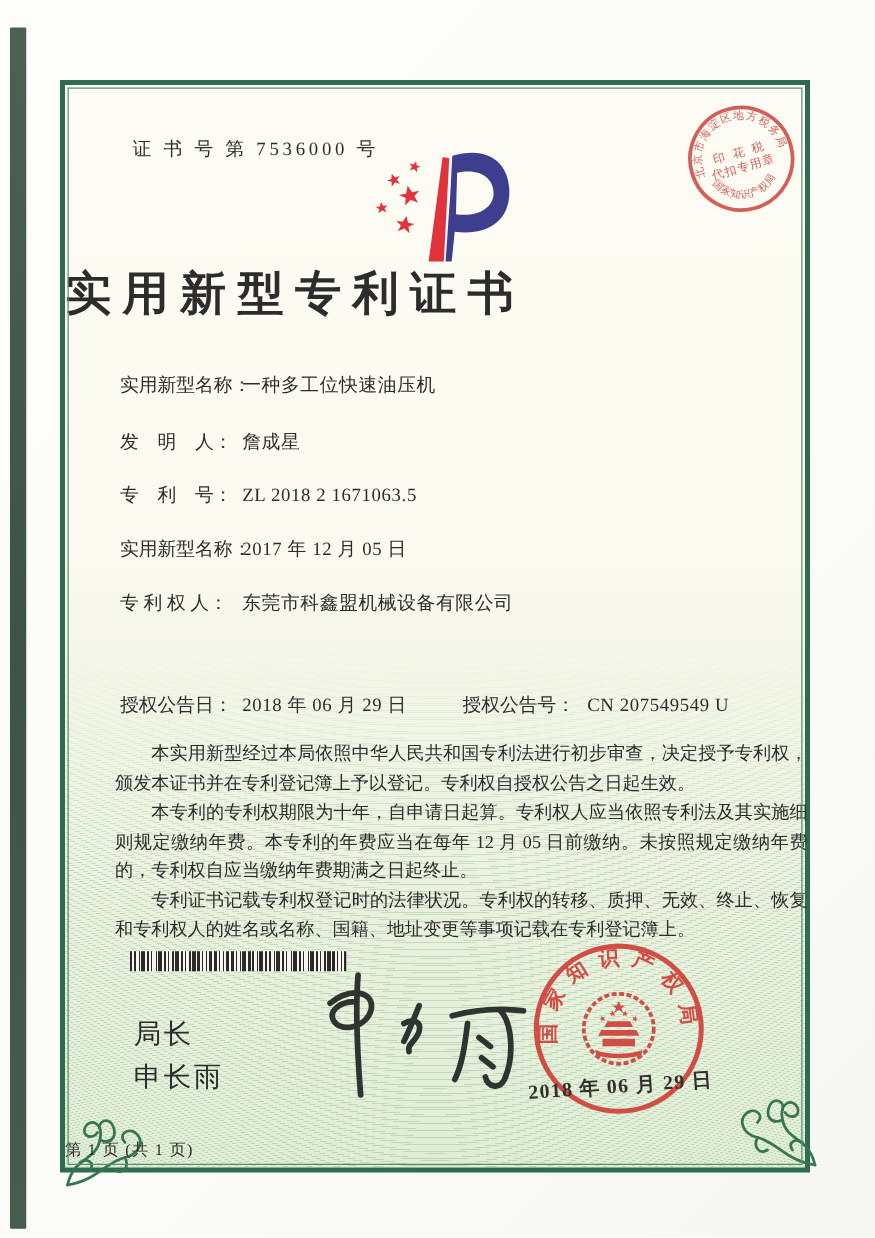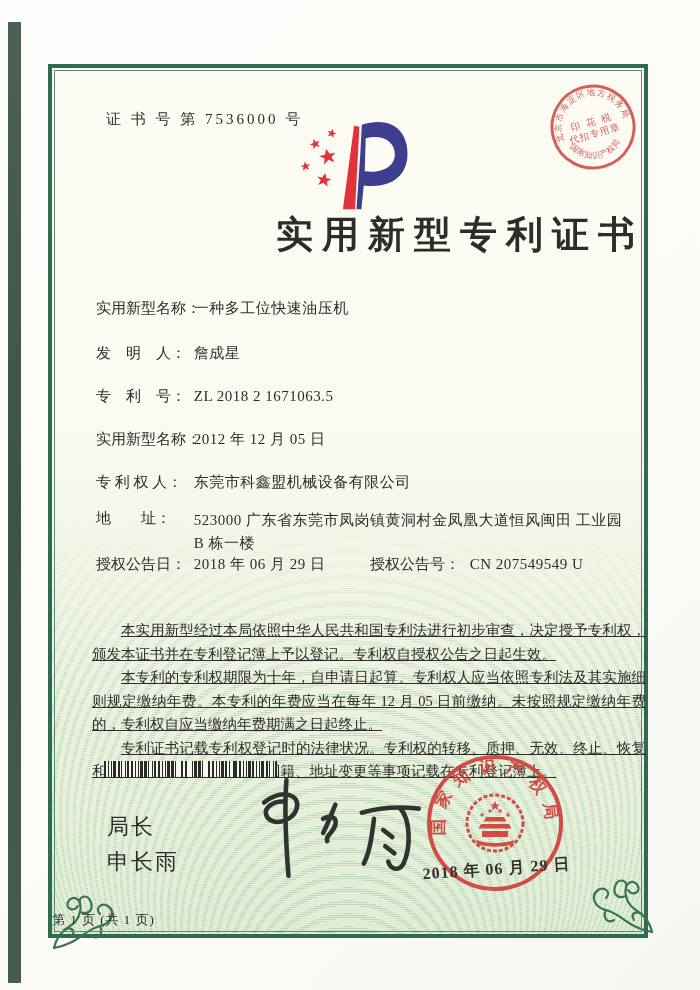--- a/index.html
+++ b/index.html
@@ -16,32 +16,32 @@
     border:4px solid #2e6b50;
     background:linear-gradient(180deg,#fdfcf4 0%,#fbfaf0 42%,#eff4e3 62%,#e0edd5 100%);}
   .cert::after{content:"";position:absolute;inset:2px;border:1px solid #5d8d70;pointer-events:none;}
   .waves{position:absolute;left:0;right:0;bottom:0;height:420px;
     background:repeating-radial-gradient(1400px 520px at 50% 135%,rgba(90,150,100,.25) 0 1px,transparent 1px 5px);
     -webkit-mask-image:linear-gradient(to bottom,transparent 0,#000 45%);
             mask-image:linear-gradient(to bottom,transparent 0,#000 45%);}
   .cert .abs{position:absolute;}
   .certno{left:54px;top:42px;font-size:15px;letter-spacing:3px;}
   .logo{left:243px;top:46px;width:122px;height:102px;}
-  .title{left:0;top:142px;width:100%;text-align:right;font-size:37px;font-weight:700;letter-spacing:9px;}
+  .title{left:0;top:142px;width:100%;text-align:left;font-size:37px;font-weight:700;letter-spacing:9px;}
   .stamp{left:496px;top:14px;width:90px;height:90px;opacity:.9;}
   .row{left:44px;font-size:15px;white-space:nowrap;}
   .lab{display:inline-block;width:94px;}
   .val{letter-spacing:.5px;}
   .r1{top:231px}.r2{top:276px}.r3{top:319px}.r4{top:362px}.r5{top:405px}
   .r6{top:441px;white-space:normal;width:540px;}
   .r6 .val{display:inline-block;width:430px;vertical-align:top;line-height:23px;}
   .r7{top:487px;width:552px;}
   .pair2{position:absolute;left:274px;top:0;}
   .pair2 .lab{width:auto;margin-right:6px;}
-  .paras{left:40px;top:551px;width:554px;font-size:14.5px;line-height:23.5px;text-align:justify;text-decoration:underline;}
+  .paras{left:40px;top:524px;width:554px;font-size:14.5px;line-height:23.5px;text-align:justify;}
   .paras p{margin:0;text-indent:2em;}
   .barcode{left:52px;top:693px;width:173px;height:16px;
     background:repeating-linear-gradient(90deg,#2a2a28 0 2px,#f7f6ee 2px 3.5px,#2a2a28 3.5px 4.5px,#f7f6ee 4.5px 7px,#2a2a28 7px 8px,#f7f6ee 8px 9px,#2a2a28 9px 12px,#f7f6ee 12px 13.5px);}
   .signoff{left:55px;top:741px;font-size:22px;line-height:35px;letter-spacing:2px;}
   .signature{left:195px;top:706px;width:195px;height:112px;}
   .seal{left:372px;top:684px;width:142px;height:142px;opacity:.93;}
   .sealdate{left:352px;top:791px;width:185px;text-align:center;font-size:16px;font-weight:600;
     letter-spacing:1px;color:#33302c;transform:rotate(-4deg);}
   .footer{left:0;top:843px;width:100%;text-align:left;font-size:13px;letter-spacing:1px;}
   .orn{stroke:#37754f;fill:none;stroke-width:2.2;stroke-linecap:round;}
@@ -102,29 +102,25 @@
     <div class="abs row r2">
       <span class="lab">发　明　人：</span>
       <span class="val">詹成星</span>
     </div>
     <div class="abs row r3">
       <span class="lab">专　利　号：</span>
       <span class="val">ZL 2018 2 1671063.5</span>
     </div>
     <div class="abs row r4">
       <span class="lab">实用新型名称：</span>
-      <span class="val">2012 年 12 月 05 日</span>
+      <span class="val">2017 年 12 月 05 日</span>
     </div>
     <div class="abs row r5">
       <span class="lab">专 利 权 人：</span>
       <span class="val">东莞市科鑫盟机械设备有限公司</span>
-    </div>
-    <div class="abs row r6">
-      <span class="lab">地　　址：</span>
-      <span class="val">523000 广东省东莞市凤岗镇黄洞村金凤凰大道恒风闽田 工业园 B 栋一楼</span>
     </div>
     <div class="abs row r7">
       <span class="lab">授权公告日：</span>
       <span class="val">2018 年 06 月 29 日</span>
       <span class="pair2">
         <span class="lab">授权公告号：</span>
         <span class="val">CN 207549549 U</span>
       </span>
     </div>
 

